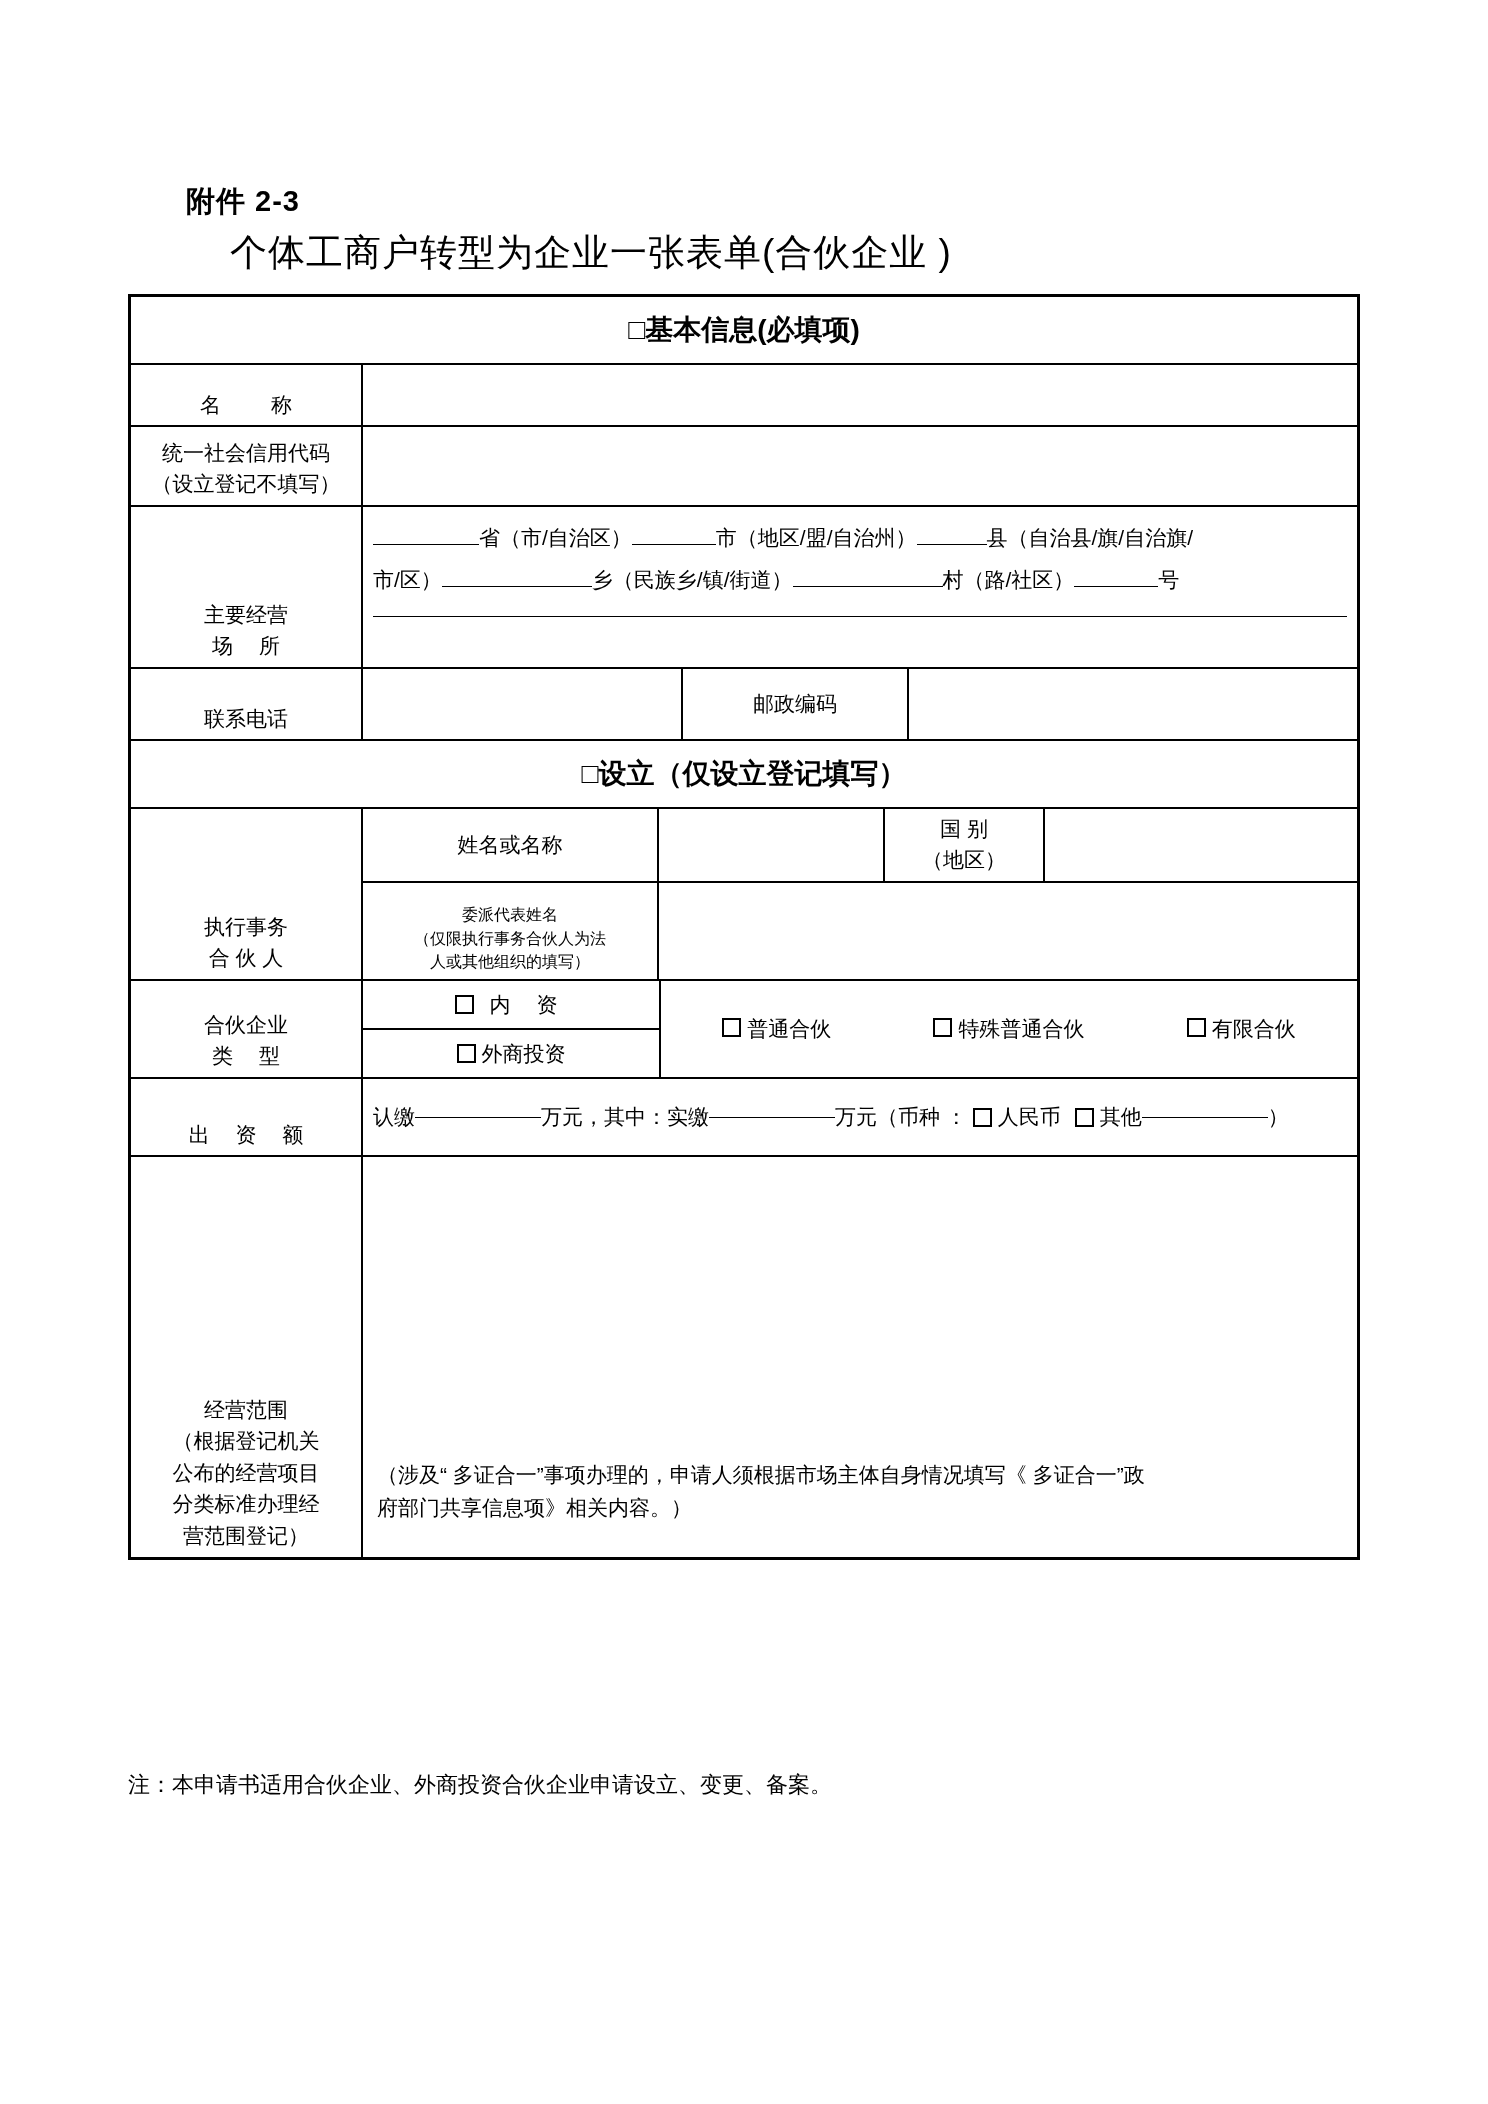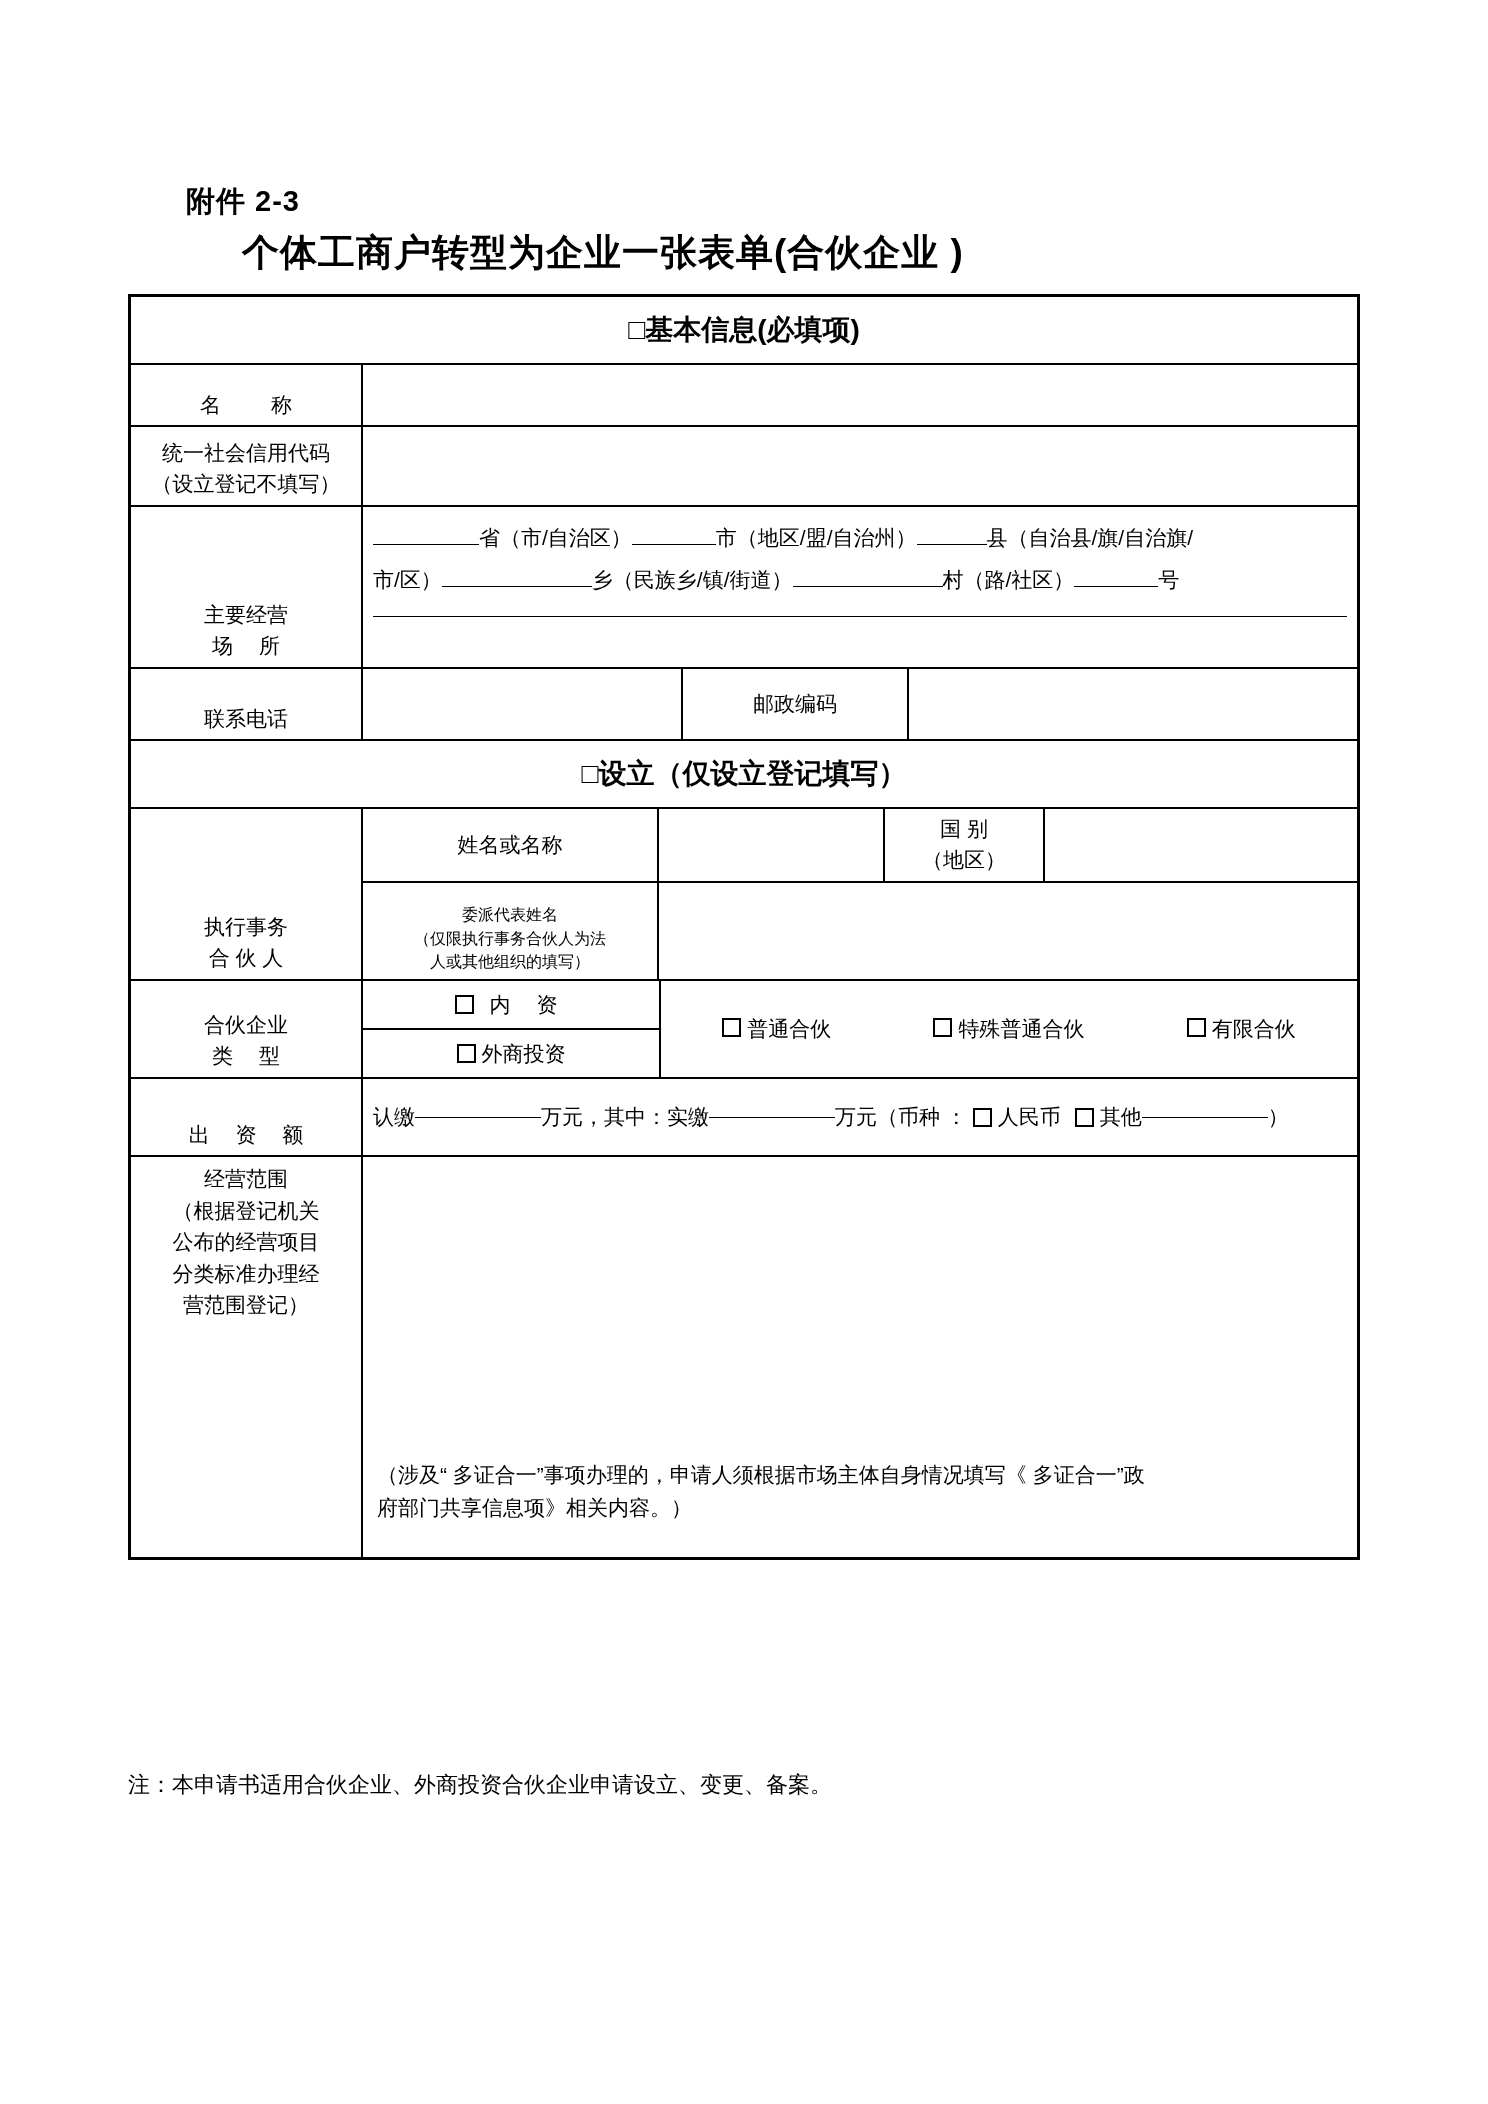--- a/index.html
+++ b/index.html
@@ -23,24 +23,24 @@
   .attach-label {
     position: absolute;
     left: 186px;
     top: 182px;
     font-size: 29px;
     font-weight: bold;
     letter-spacing: 1px;
   }
   .doc-title {
     position: absolute;
-    left: 242px;
+    left: 230px;
     top: 228px;
     font-size: 37px;
-    font-weight: bold;
+    font-weight: normal;
     letter-spacing: 1px;
     white-space: nowrap;
   }
   .form {
     position: absolute;
     left: 128px;
     top: 294px;
     width: 1232px;
     border: 3px solid #000;
     box-sizing: border-box;
@@ -113,21 +113,21 @@
   }
   .subgrid { display: flex; flex-direction: column; flex: 1; }
   .subrow { display: flex; border-bottom: 2px solid #000; }
   .subrow:last-child { border-bottom: none; }
   .biz-label {
     width: 232px;
     min-width: 232px;
     border-right: 2px solid #000;
     box-sizing: border-box;
     display: flex;
-    align-items: flex-start;
+    align-items: flex-end;
     justify-content: center;
     text-align: center;
     font-size: 21px;
     line-height: 1.5;
     padding: 6px;
   }
   .biz-body {
     flex: 1;
     position: relative;
     box-sizing: border-box;

